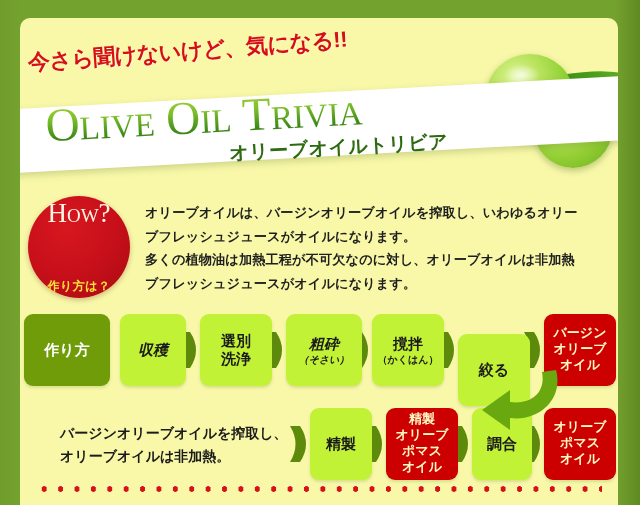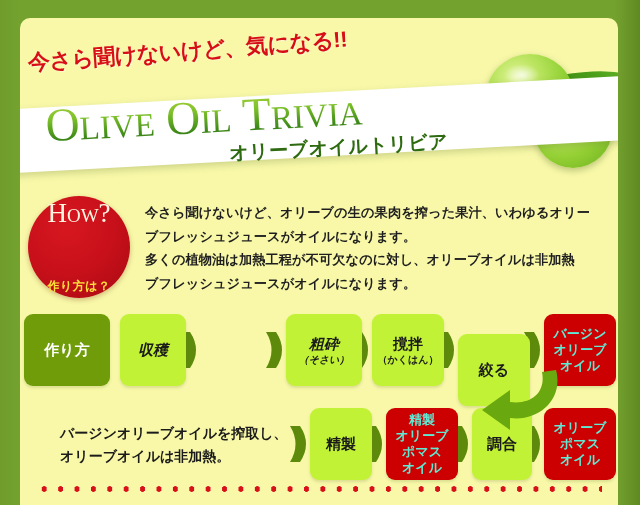--- a/index.html
+++ b/index.html
@@ -114,21 +114,21 @@
   #row2{top:390px;height:72px;}
   .node{
     position:absolute;top:0;height:72px;border-radius:9px;
     display:flex;flex-direction:column;align-items:center;justify-content:center;
     text-align:center;font-weight:bold;color:#1b1b1b;
     box-shadow:0 2px 3px rgba(120,130,60,.22);
     z-index:2;
   }
   .node.green{background:#c2f236;}
   .node.darkgreen{background:#6f9c08;color:#ffffff;}
-  .node.red{background:#cc0000;color:#5eead4;}
+  .node.red{background:#cc0000;color:#fef9c3;font-family:Liberation Mono, monospace;}
   .node .lbl{font-size:15px;line-height:1.18;}
   .node.red .lbl{font-size:13px;line-height:1.22;}
   .node .ruby{font-size:10px;line-height:1.1;font-weight:bold;margin-top:1px;}
   .chev{
     position:absolute;top:18px;width:22px;height:36px;z-index:1;
   }
   .chev svg{display:block;}
   
   #curve{position:absolute;left:432px;top:348px;width:120px;height:70px;z-index:3;}
   #row2-text{
@@ -172,33 +172,39 @@
         <div id="title-ja">オリーブオイルトリビア</div>
       </div>
     </div>
 
     <div id="how-circle">
       <div id="how-en">How?</div>
       <div id="how-ja">作り方は？</div>
     </div>
 
     <div id="body-text">
-        <div>今さら聞けないけど、オリーブの生の果肉を搾った果汁、いわゆるオリー</div>
+        <div>オリーブオイルは、バージンオリーブオイルを搾取し、いわゆるオリー</div>
         <div>ブフレッシュジュースがオイルになります。</div>
         <div>多くの植物油は加熱工程が不可欠なのに対し、オリーブオイルは非加熱</div>
         <div>ブフレッシュジュースがオイルになります。</div>
       </div>
 
     <div class="flow-row" id="row1">
         <div class="node darkgreen" style="left: 4px; width: 86px;">
           <div class="lbl">作り方</div>
         </div>
         <div class="node green" style="left: 100px; width: 66px; font-style: italic;">
           <div class="lbl">
             <div>収穫</div>
+          </div>
+        </div>
+        <div class="node green" style="left: 180px; width: 72px;">
+          <div class="lbl">
+            <div>選別</div>
+            <div>洗浄</div>
           </div>
         </div>
         <div class="chev" style="left: 160px;">
           <svg width="22" height="36" viewBox="0 0 22 36">
             <path d="M0 0 L10 0 Q22 18 10 36 L0 36 Q11 18 0 0 Z" fill="#5d8a0b"></path>
           </svg>
         </div>
         <div class="node green" style="left: 266px; width: 76px; font-style: italic;">
           <div class="lbl">
             <div>粗砕</div>

